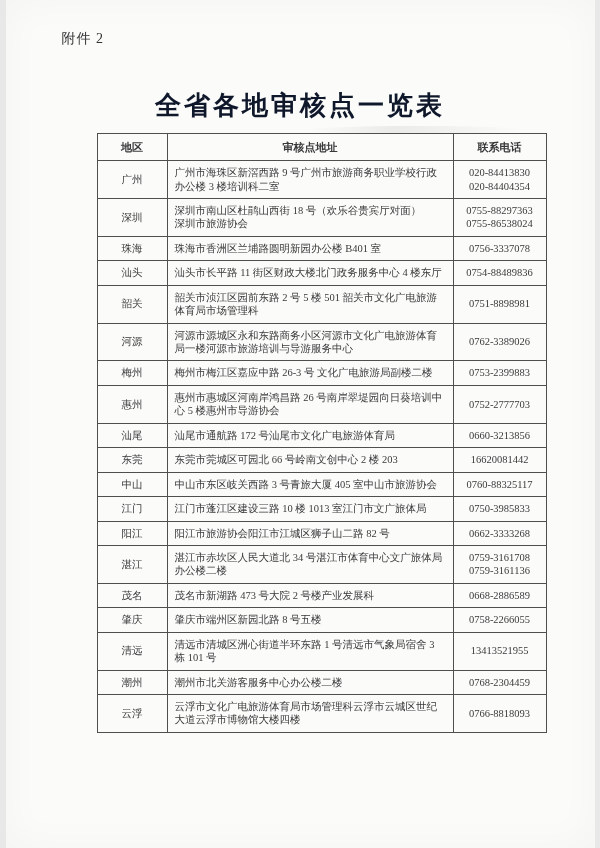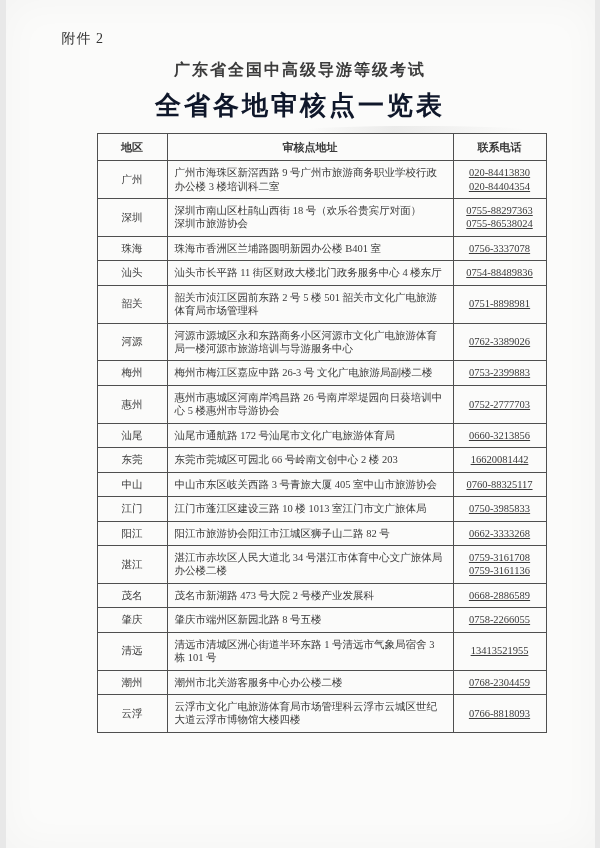--- a/index.html
+++ b/index.html
@@ -65,38 +65,37 @@
   }
   .review-table th {
     font-weight: bold;
     text-align: center;
     padding: 6px 4px;
     font-size: 11px;
   }
   .col-region { width: 61px; text-align: center; padding: 5px 4px; }
   .col-address { width: 277px; text-align: left; padding: 5px 7px; white-space: pre-line; }
   .col-phone { width: 84px; text-align: center; padding: 5px 2px; }
-  .col-phone div { white-space: nowrap; text-decoration: underline; }
+  .col-phone div { white-space: nowrap; }
   
   .scan-smudge {
     position: absolute;
     top: 126px;
     left: 300px;
     width: 220px;
     height: 8px;
     background: linear-gradient(90deg, rgba(0,0,0,0) 0%, rgba(120,120,120,0.12) 40%, rgba(0,0,0,0) 100%);
     border-radius: 50%;
   }
 </style>
 </head>
 <body>
 
 <div class="page">
   <div class="attachment">附件 2</div>
-  <div class="subtitle">广东省全国中高级导游等级考试</div>
   <div class="title">全省各地审核点一览表</div>
   <div class="scan-smudge"></div>
 
   <table class="review-table">
     <thead>
       <tr>
         <th class="col-region">地区</th>
         <th class="col-address">审核点地址</th>
         <th class="col-phone">联系电话</th>
       </tr>

